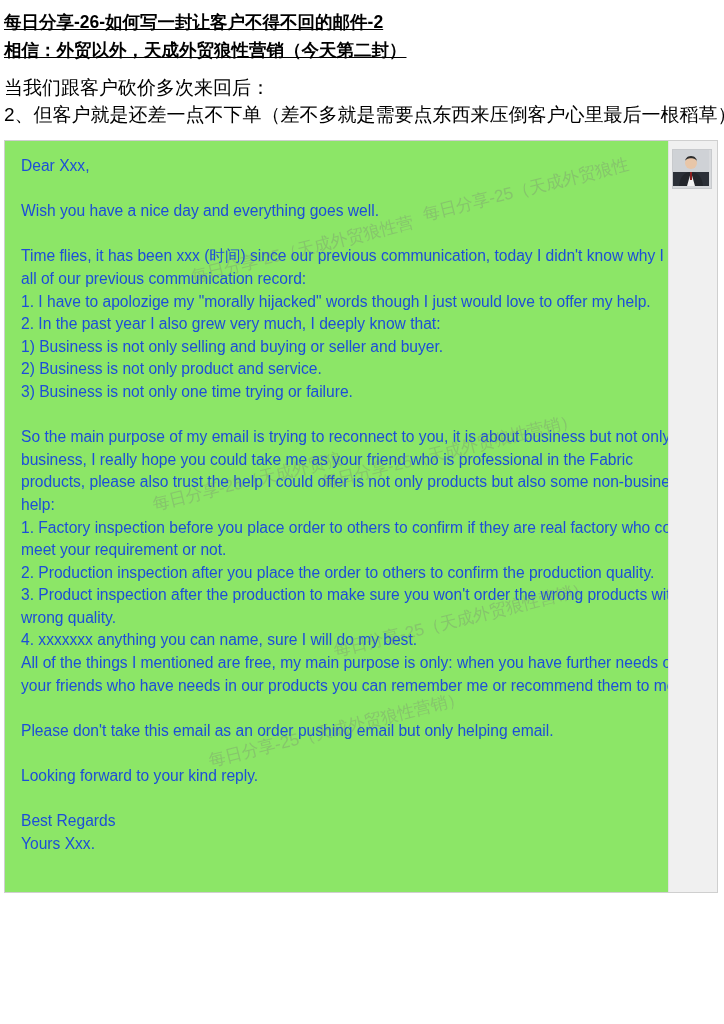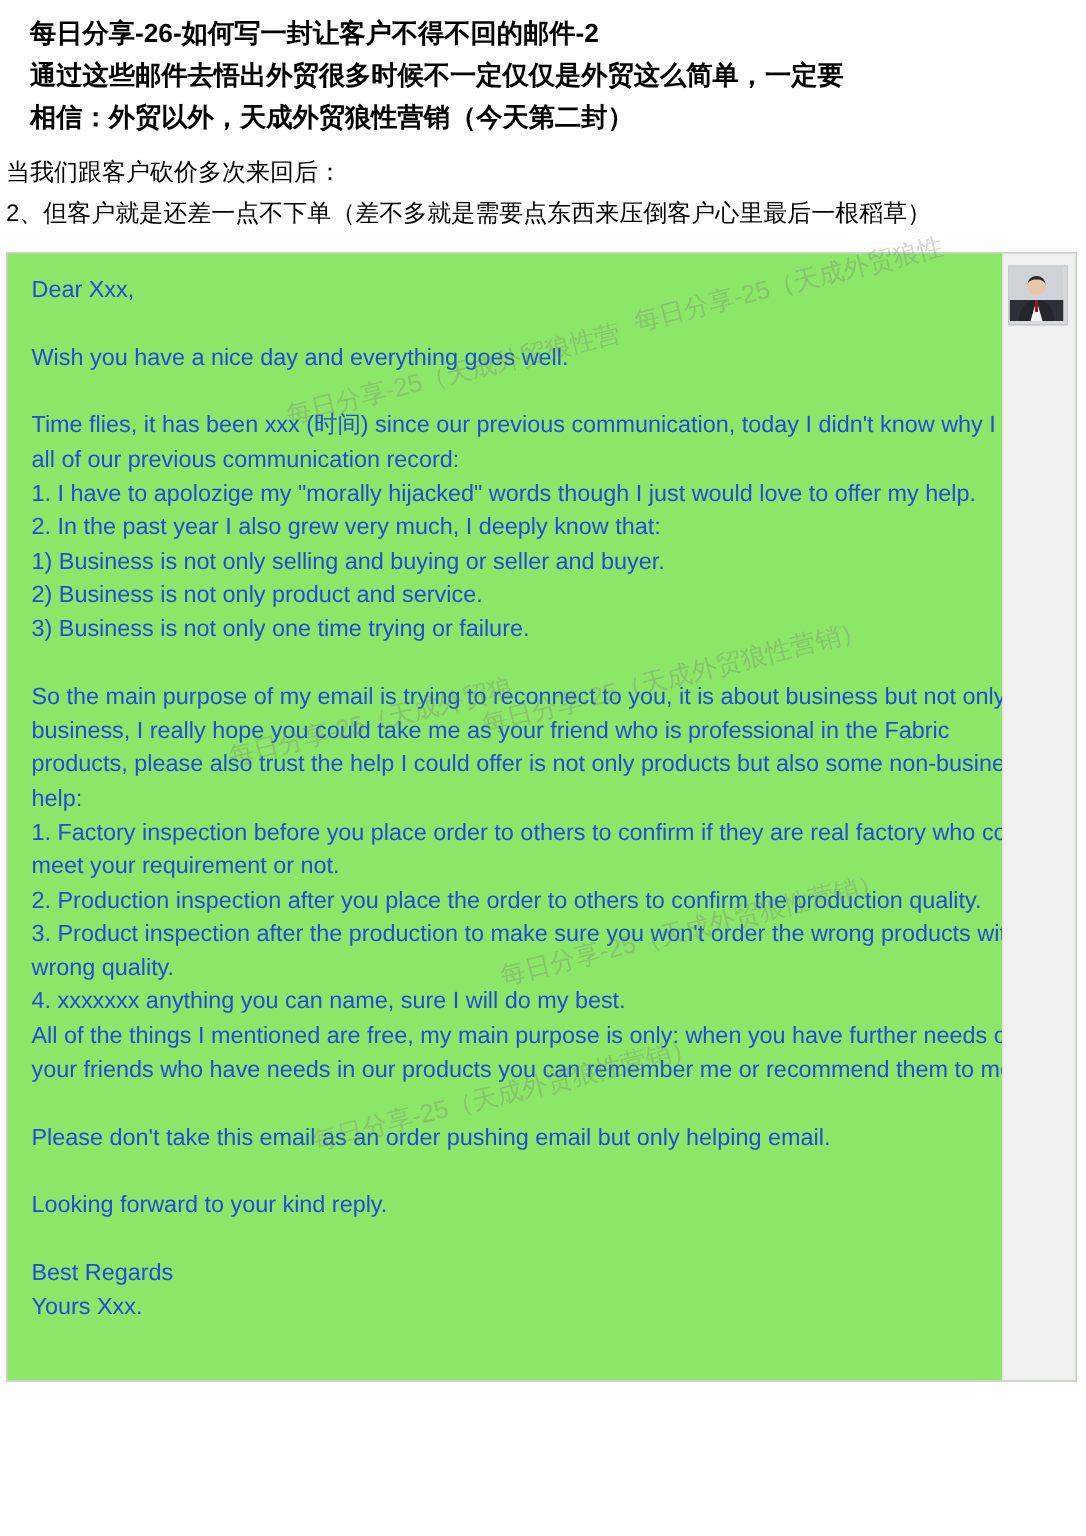--- a/index.html
+++ b/index.html
@@ -14,34 +14,35 @@
     color: #000000;
     position: relative;
     overflow: hidden;
   }
   .page {
     position: relative;
     width: 724px;
     height: 1024px;
   }
   .header {
-    padding: 8px 4px 0 20px;
+    padding: 8px 4px 0 4px;
+    text-decoration: underline;
   }
   .header-line {
     font-weight: bold;
     font-size: 17.5px;
     line-height: 28px;
     white-space: nowrap;
     letter-spacing: 0px;
   }
   .intro {
     padding: 10px 4px 0 4px;
   }
   .intro-line {
-    font-size: 16px;
+    font-size: 19px;
     line-height: 27px;
     white-space: nowrap;
   }
   .email-card {
     position: relative;
     margin: 12px 4px 0 4px;
     width: 714px;
     box-sizing: border-box;
     background: #8ce667;
     border: 1px solid #cfcfcf;
@@ -91,21 +92,20 @@
   .wm-5 { left: 330px; top: 608px; }
   .wm-6 { left: 205px; top: 718px; }
 </style>
 </head>
 <body>
 
 <div class="page">
 
   <div class="header">
     <div class="header-line">每日分享-26-如何写一封让客户不得不回的邮件-2</div>
-    <div class="header-line">通过这些邮件去悟出外贸很多时候不一定仅仅是外贸这么简单，一定要</div>
     <div class="header-line">相信：外贸以外，天成外贸狼性营销（今天第二封）</div>
   </div>
 
   <div class="intro">
     <div class="intro-line">当我们跟客户砍价多次来回后：</div>
     <div class="intro-line">2、但客户就是还差一点不下单（差不多就是需要点东西来压倒客户心里最后一根稻草）</div>
   </div>
 
   <div class="email-card">
     <div class="avatar-strip">

